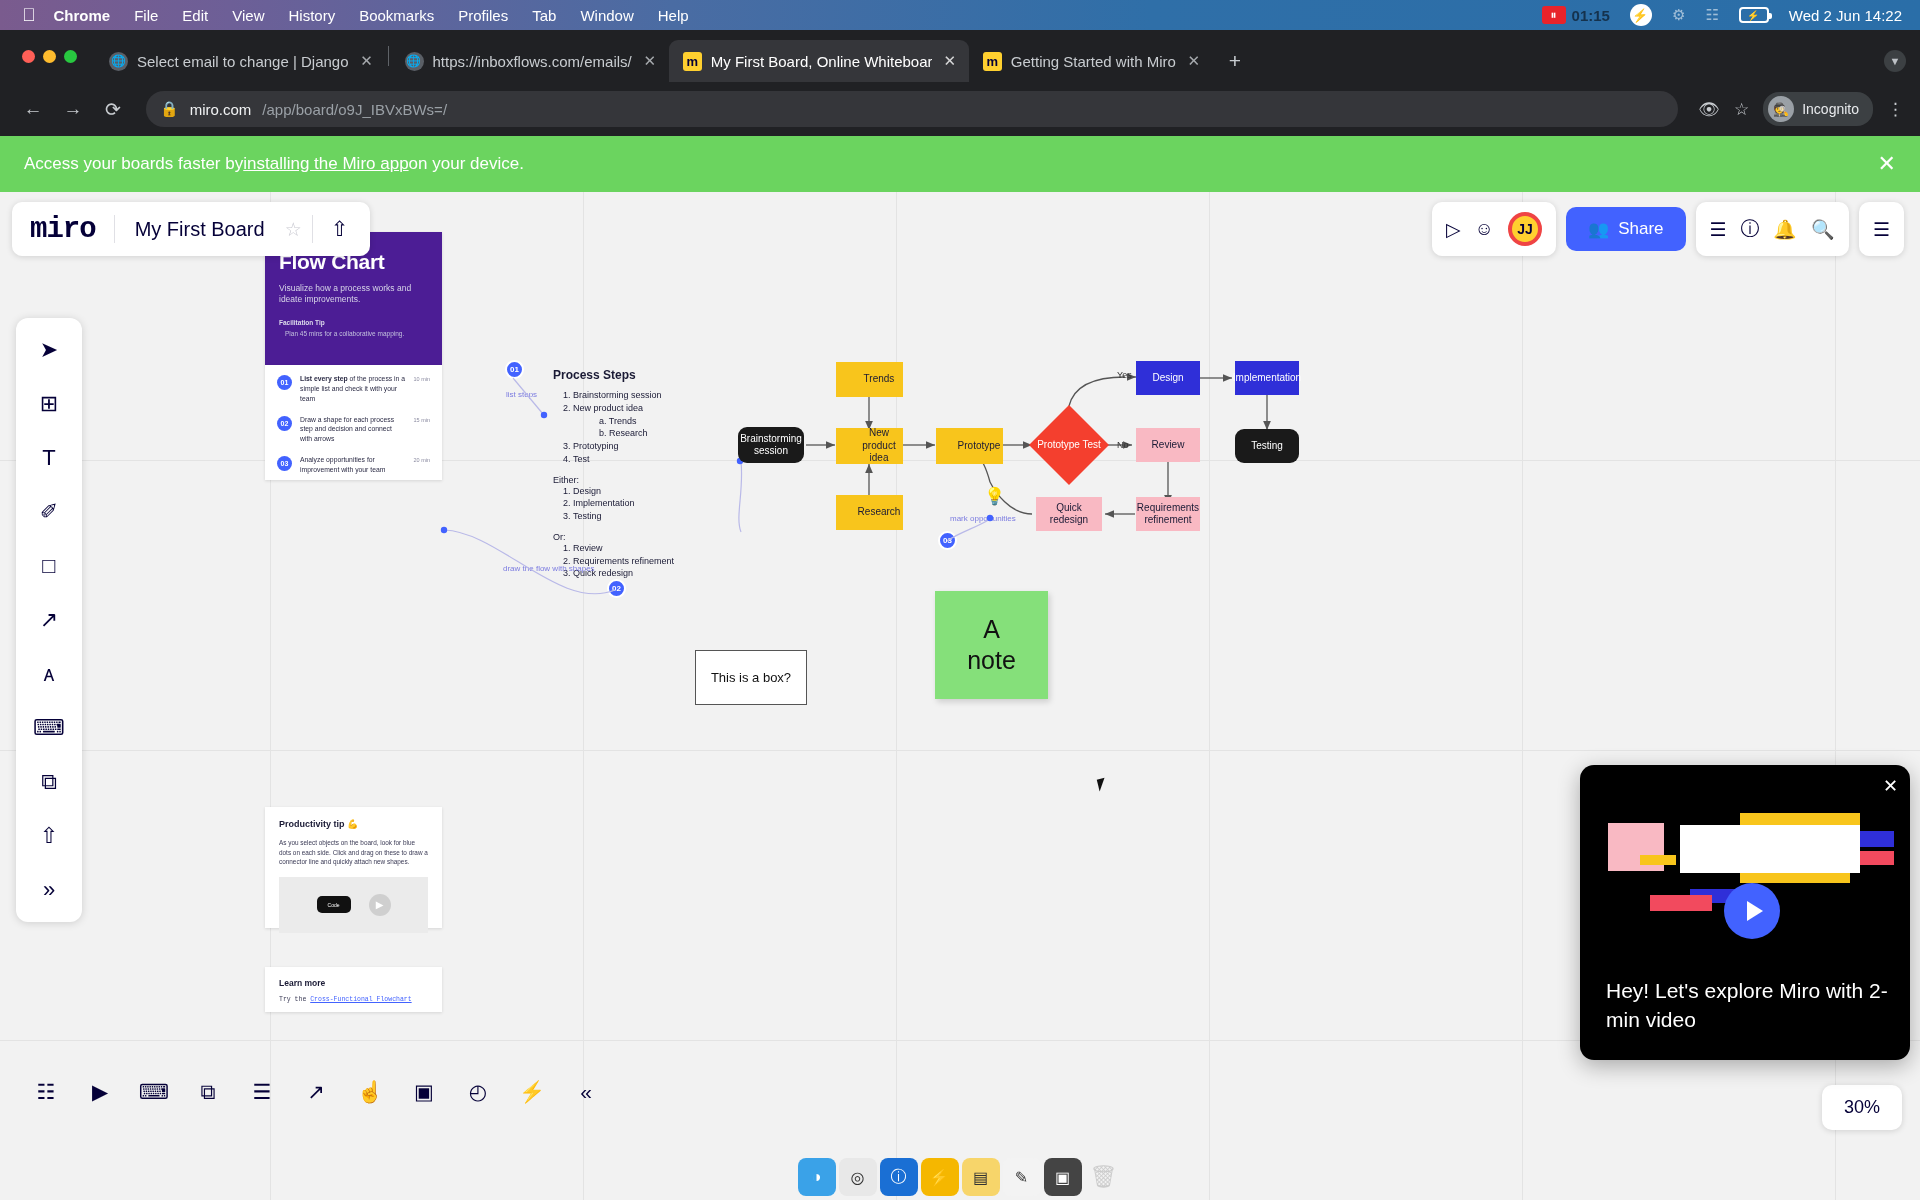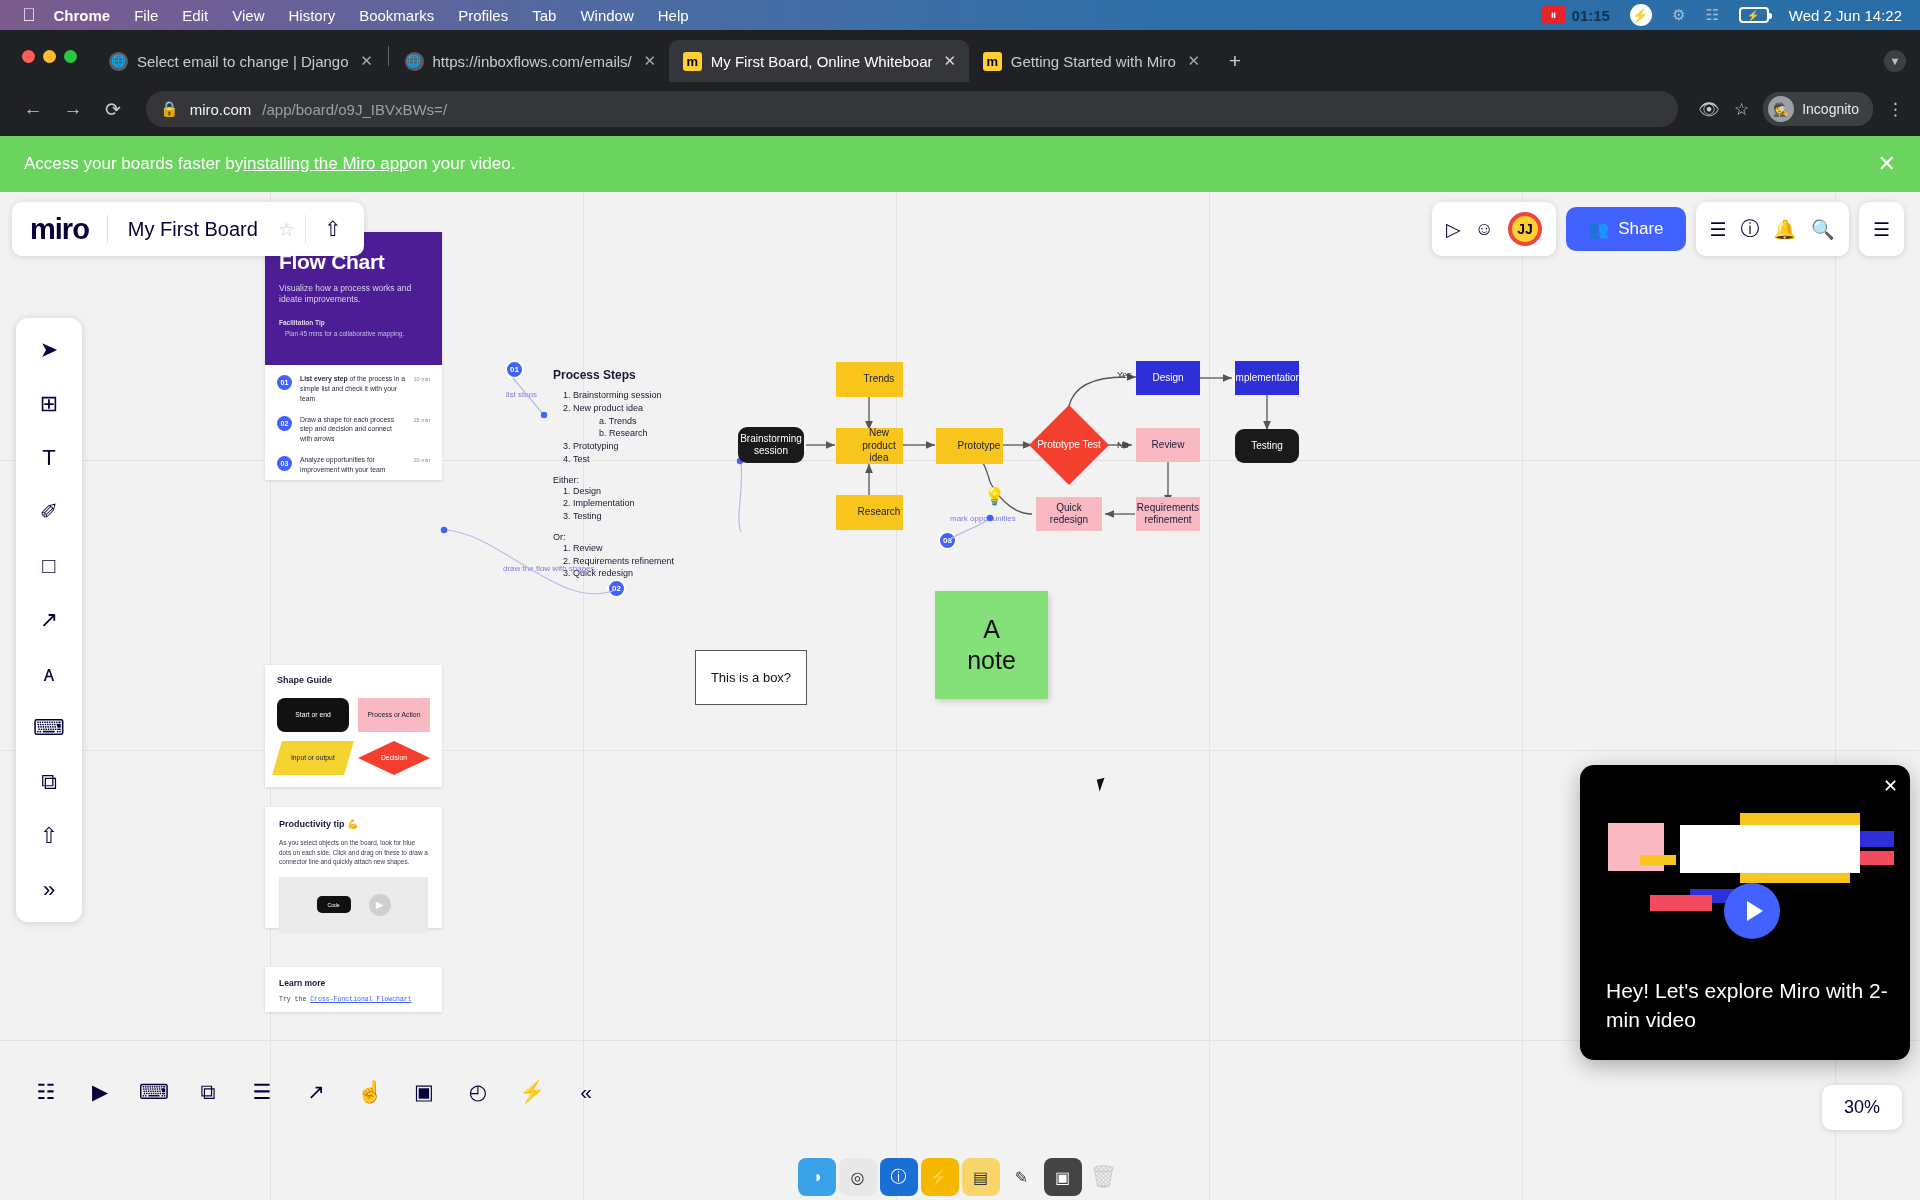--- a/index.html
+++ b/index.html
@@ -99,21 +99,21 @@
     background-size: 313px 290px;
     background-position: -43px -22px;
   }
 
   
   .miro-header {
     position: absolute; top: 10px; left: 12px; height: 54px;
     background: #fff; border-radius: 10px; display: flex; align-items: center;
     box-shadow: 0 1px 6px rgba(0,0,0,.14); padding: 0 6px 0 18px; gap: 2px;
   }
-  .miro-logo { font-size: 29px; font-weight: 700; color: #050038; letter-spacing: -1px; padding-right: 16px; }
+  .miro-logo { font-size: 29px; font-weight: 700; color: #050038; letter-spacing: -1px; padding-right: 16px; font-family: Liberation Mono, monospace; }
   .vsep { width: 1px; height: 28px; background: #e0e0e5; }
   .board-name { font-size: 20px; color: #050038; padding: 0 10px 0 18px; }
   .star { color: #c8c8d0; font-size: 19px; padding: 0 8px; }
   .upload { font-size: 21px; color: #050038; padding: 0 16px; }
 
   
   .hdr-right { position: absolute; top: 10px; right: 16px; display: flex; align-items: center; gap: 10px; }
   .pill { background: #fff; border-radius: 10px; box-shadow: 0 1px 6px rgba(0,0,0,.14); height: 54px; display: flex; align-items: center; padding: 0 14px; gap: 14px; }
   .hicon { font-size: 19px; color: #050038; display: flex; align-items: center; justify-content: center; }
   .avatar-jj { width: 34px; height: 34px; border-radius: 50%; background: #ffd02f; color: #050038; display: flex; align-items: center; justify-content: center; font-size: 14px; font-weight: 600; border: 4px solid #ef4444; }
@@ -300,21 +300,21 @@
         <span>Incognito</span>
       </div>
       <span>⋮</span>
     </div>
   </div>
 </div>
 
 <div class="banner">
   <span>Access your boards faster by </span>
   <a href="#">installing the Miro app</a>
-  <span> on your video.</span>
+  <span> on your device.</span>
   <span class="close">✕</span>
 </div>
 
 <div class="board">
   <div class="grid"></div>
 
   <div class="card fc-hero">
     <h1>Flow Chart</h1>
     <p>Visualize how a process works and ideate improvements.</p>
     <div class="fc-tip">
@@ -334,34 +334,20 @@
       <span class="stext">Draw a shape for each process step and decision and connect with arrows</span>
       <span class="stime">15 min</span>
     </div>
     <div class="srow">
       <span class="sbadge">03</span>
       <span class="stext">Analyze opportunities for improvement with your team</span>
       <span class="stime">20 min</span>
     </div>
   </div>
 
-  <div class="card fc-shape">
-    <h3>Shape Guide</h3>
-    <div class="shape-grid">
-      <div class="sh start">Start or end</div>
-      <div class="sh proc">Process or Action</div>
-      <div class="sh inout">
-          <span>Input or output</span>
-        </div>
-      <div class="sh dec">
-          <span class="dia"></span>
-          <span>Decision</span>
-        </div>
-    </div>
-  </div>
 
   <div class="card fc-prod">
     <h3>Productivity tip 💪</h3>
     <p>As you select objects on the board, look for blue dots on each side. Click and drag on these to draw a connector line and quickly attach new shapes.</p>
     <div class="prod-media">
       <span class="pm-chip">Code</span>
       <span class="pm-play">▶</span>
     </div>
   </div>
 

